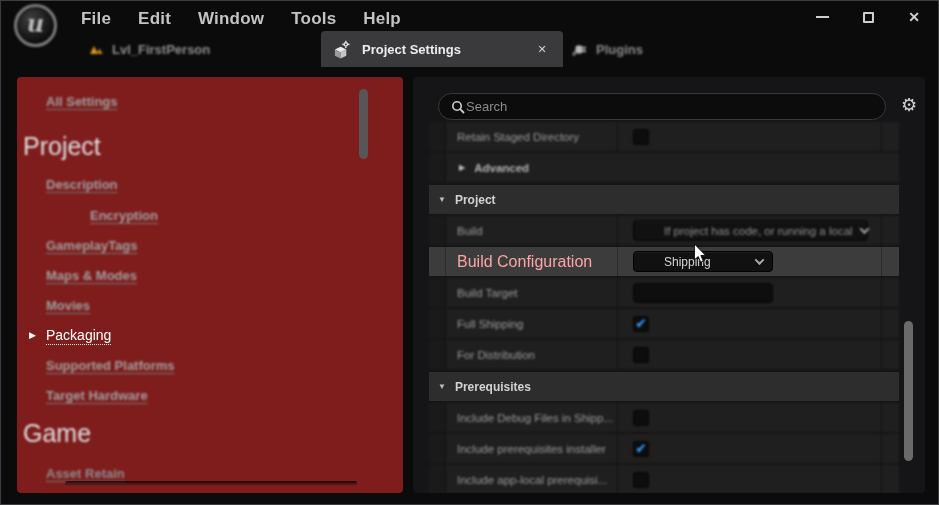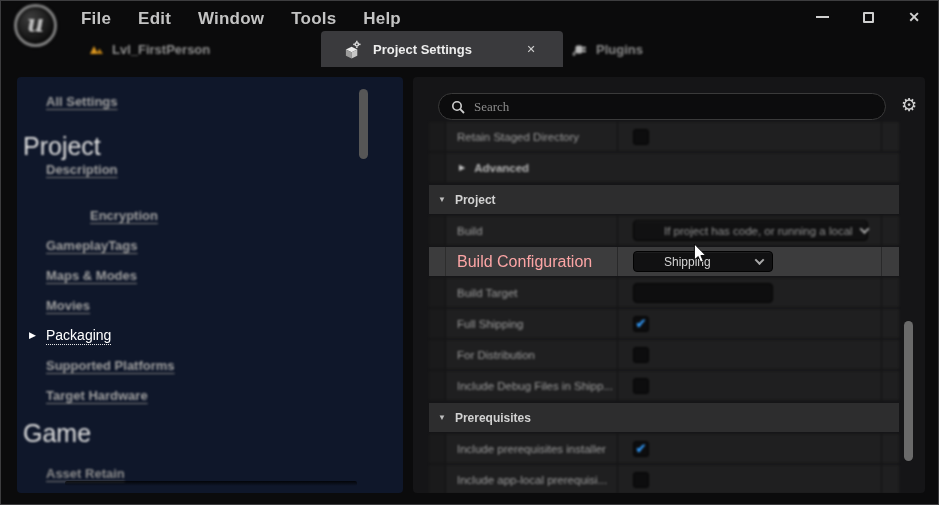--- a/index.html
+++ b/index.html
@@ -24,51 +24,51 @@
   .wc { width:28px; height:20px; display:flex; align-items:center; justify-content:center; color:#cfcfcf; }
   .minus-bar { width:13px; height:2px; background:#cfcfcf; }
   .max-box { width:11px; height:11px; border:2px solid #cfcfcf; border-radius:1px; }
   .x-icon::after { content:"✕"; font-size:14px; font-weight:700; }
 
   
   .tabbar { position:absolute; left:0; top:30px; width:100%; height:36px; }
   .tab { position:absolute; top:0; height:36px; display:flex; align-items:center; gap:8px; }
   .tab-level { left:88px; }
   .tab-level .lbl { font-size:13px; font-weight:700; color:#8f8f8f; }
-  .tab-active { left:320px; width:242px; background:#3a3a3d; border-radius:4px 4px 0 0; padding:0 23px; }
+  .tab-active { left:320px; width:242px; background:#3a3a3d; border-radius:4px 4px 0 0; padding:0 12px; }
   .tab-active .lbl { font-size:13px; font-weight:600; color:#ededed; flex:1; margin-left:2px; }
   .tab-close { width:18px; height:18px; display:flex; align-items:center; justify-content:center; color:#cfcfcf; }
   .tab-close::after { content:"✕"; font-size:11px; }
   .tab-plugins { left:570px; }
   .tab-plugins .lbl { font-size:13px; font-weight:700; color:#8b8b8b; }
 
   
   .sidebar { position:absolute; left:16px; top:76px; width:386px; height:416px;
-             background:#0f172a; border-radius:4px; overflow:hidden; }
+             background:#7f1d1d; border-radius:4px; overflow:hidden; }
   .mainpanel { position:absolute; left:412px; top:76px; width:512px; height:416px;
                background:#151517; border-radius:4px; overflow:hidden; }
 
   
   .side-item { position:absolute; left:29px; font-size:13px; font-weight:700; color:#a0a0a0;
                text-decoration:underline; text-underline-offset:3px; text-decoration-color:#7a7a7a;
                text-decoration-thickness:1px; cursor:pointer; }
   .side-heading { position:absolute; left:6px; font-size:25px; font-weight:400; color:#e0e0e0; }
   .side-selected { position:absolute; left:29px; font-size:14px; font-weight:400; color:#fff;
                    border-bottom:1px dotted #e8e8e8; padding-bottom:1px; cursor:pointer; }
   .side-arrow { position:absolute; left:12px; color:#fff; font-size:9px; }
   .side-arrow::after { content:"▶"; }
   .side-scroll { position:absolute; left:342px; top:12px; width:9px; height:70px;
                  background:#565656; border-radius:5px; }
   .side-divider { position:absolute; left:48px; top:404px; width:292px; height:5px;
                   background:linear-gradient(#000c, transparent); border-radius:2px; }
 
   
   .searchbar { position:absolute; left:25px; top:16px; width:448px; height:27px;
                background:#0c0c0d; border:1px solid #3a3a3a; border-radius:14px;
-               display:flex; align-items:center; padding:0 12px; gap:9px;font-family:Liberation Serif, serif; }
+               display:flex; align-items:center; padding:0 12px; gap:1px; }
   .search-glass { width:14px; height:14px; flex:0 0 auto; }
   .searchbar input { background:transparent; border:none; outline:none; color:#9a9a9a;
                      font-size:13px; width:100%; font-family:inherit; }
   .searchbar input::placeholder { color:#8b8b8b; }
   .panel-gear { position:absolute; left:485px; top:17px; width:22px; height:22px;
                 display:flex; align-items:center; justify-content:center; }
   .gear-glyph::after { content:"⚙"; color:#cfcfcf; font-size:18px; }
 
   
   .rows { position:absolute; left:16px; top:45px; width:470px; }
@@ -173,21 +173,21 @@
         <rect x="11.5" y="5.8" width="3.4" height="2" fill="#b9b9b9"></rect>
         <rect x="11.5" y="9.2" width="3.4" height="2" fill="#b9b9b9"></rect>
       </svg>
       <span class="lbl">Plugins</span>
     </div>
   </div>
 
   <div class="sidebar">
     <div class="side-item soft" style="top:17px;">All Settings</div>
     <div class="side-heading soft" style="top:55px;">Project</div>
-    <div class="side-item soft" style="top:85px;text-align:center;">Description</div>
+    <div class="side-item soft" style="top:100px;text-align:center;">Description</div>
     <div class="side-item soft" style="top:131px;margin-left:44px;">Encryption</div>
     <div class="side-item soft" style="top:161px;">GameplayTags</div>
     <div class="side-item soft" style="top:191px;">Maps &amp; Modes</div>
     <div class="side-item soft" style="top:221px;">Movies</div>
     <span class="side-arrow" style="top:253px;"></span>
     <div class="side-selected" style="top:250px;">Packaging</div>
     <div class="side-item soft" style="top:281px;">Supported Platforms</div>
     <div class="side-item soft" style="top:311px;">Target Hardware</div>
     <div class="side-heading soft" style="top:342px;">Game</div>
     <div class="side-item soft" style="top:389px; color:#8d8d8d;">Asset Retain</div>
@@ -274,36 +274,36 @@
 
       <div class="row soft">
         <div class="gutter"></div>
         <div class="cell-label">For Distribution</div>
         <div class="cell-value">
           <div class="checkbox"></div>
         </div>
         <div class="cell-end"></div>
       </div>
 
-      <div class="row soft">
-        <div class="gutter"></div>
-        <div class="cell-label">Include Debug Files in Shipp...</div>
-        <div class="cell-value">
-          <div class="checkbox"></div>
-        </div>
-        <div class="cell-end"></div>
-      </div>
-
       <div class="row header soft2">
         <span class="tri-d"></span>
         <span class="hdr-label">Prerequisites</span>
       </div>
 
       <div class="row soft">
         <div class="gutter"></div>
+        <div class="cell-label">Include Debug Files in Shipp...</div>
+        <div class="cell-value">
+          <div class="checkbox"></div>
+        </div>
+        <div class="cell-end"></div>
+      </div>
+
+      <div class="row soft">
+        <div class="gutter"></div>
         <div class="cell-label">Include prerequisites installer</div>
         <div class="cell-value">
           <div class="checkbox checked"></div>
         </div>
         <div class="cell-end"></div>
       </div>
 
       <div class="row soft">
         <div class="gutter"></div>
         <div class="cell-label">Include app-local prerequisi...</div>

